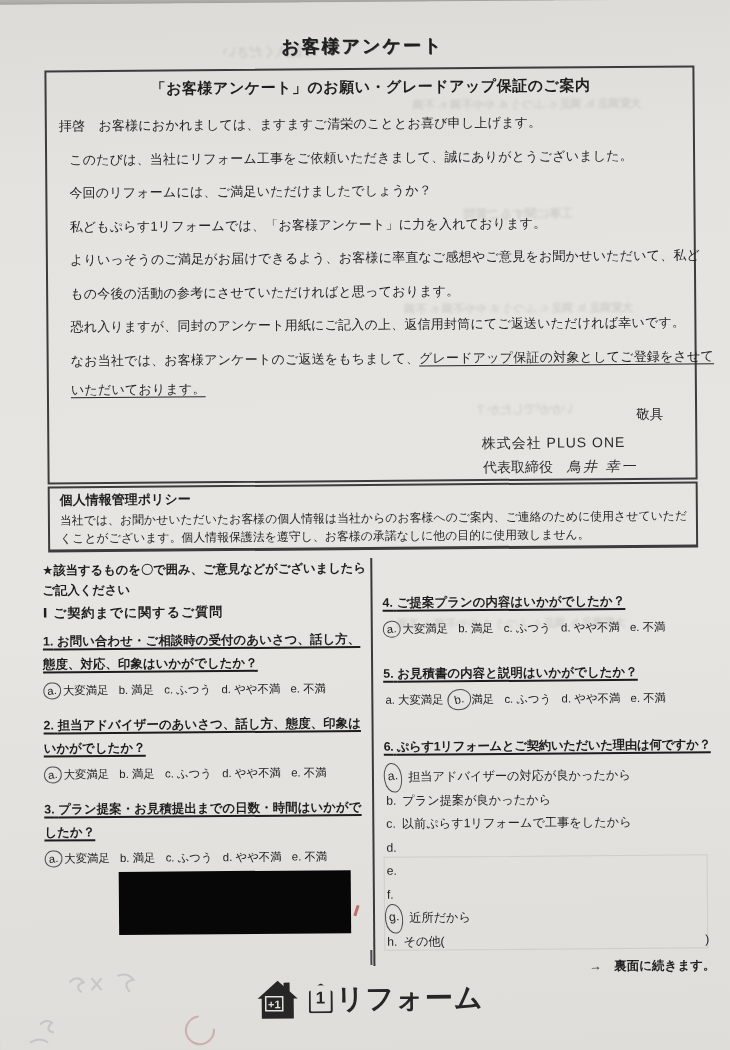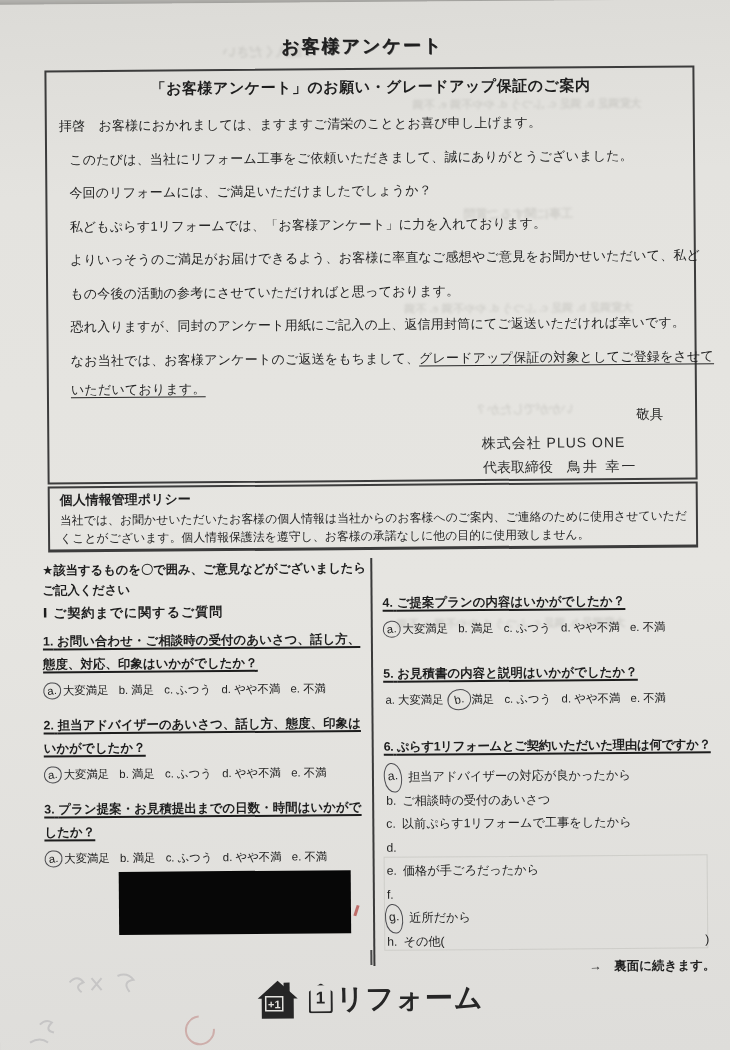--- a/index.html
+++ b/index.html
@@ -33,21 +33,21 @@
   }
   .letter-line{
     font-size:13px;color:#262626;margin:0;line-height:33.5px;
     white-space:nowrap;letter-spacing:0.2px;
   }
   .letter-line.indent{padding-left:10px;}
   .uline{text-decoration:underline;text-underline-offset:3px;}
   .closing-row{ text-align:right;font-size:13.5px;margin:4px 22px 2px 0;line-height:24px;}
   .company-row{ text-align:right;font-size:14px;margin:4px 60px 0 0;line-height:22px;letter-spacing:1px;}
   .sig-row{ text-align:right;font-size:14px;margin:2px 48px 0 0;line-height:22px;}
-  .sig-name{font-family:"DejaVu Serif","Liberation Serif",serif;letter-spacing:2px;}
+  .sig-name{font-family:"DejaVu Serif","Liberation Serif",serif;font-style:italic;letter-spacing:2px;}
   
   .policy-box{
     position:absolute;left:52px;top:482px;width:650px;height:66px;
     border:2px solid #3c3c3c;border-bottom-width:3px;box-sizing:border-box;
     padding:3px 8px 0 10px;
   }
   .policy-heading{font-size:13px;font-weight:bold;margin:0 0 2px 0;color:#1e1e1e;}
   .policy-body{font-size:11.8px;line-height:18px;margin:0;color:#262626;letter-spacing:0.1px;}
   
   .survey-left{position:absolute;left:46px;top:556px;width:324px;}
@@ -199,32 +199,31 @@
 
     <div class="qblock" style="margin-top:28px;">
       <p class="qhead nowrap"><span>6.</span> <span>ぷらす1リフォームとご契約いただいた理由は何ですか？</span></p>
       <div class="list-opts">
         <div class="list-opt">
             <span class="okey circled">a.</span>
             <span>担当アドバイザーの対応が良かったから</span>
           </div>
         <div class="list-opt">
             <span class="okey">b.</span>
-            <span>ご相談時の受付のあいさつ</span>
+            <span>プラン提案が良かったから</span>
           </div>
         <div class="list-opt">
             <span class="okey">c.</span>
             <span>以前ぷらす1リフォームで工事をしたから</span>
           </div>
         <div class="list-opt">
             <span class="okey">d.</span>
           </div>
         <div class="list-opt">
             <span class="okey">e.</span>
-            <span>価格が手ごろだったから</span>
           </div>
         <div class="list-opt">
             <span class="okey">f.</span>
           </div>
         <div class="list-opt">
             <span class="okey circled">g.</span>
             <span>近所だから</span>
           </div>
         <div class="list-opt hrow">
             <span><span class="okey">h.</span><span>その他(</span></span>

